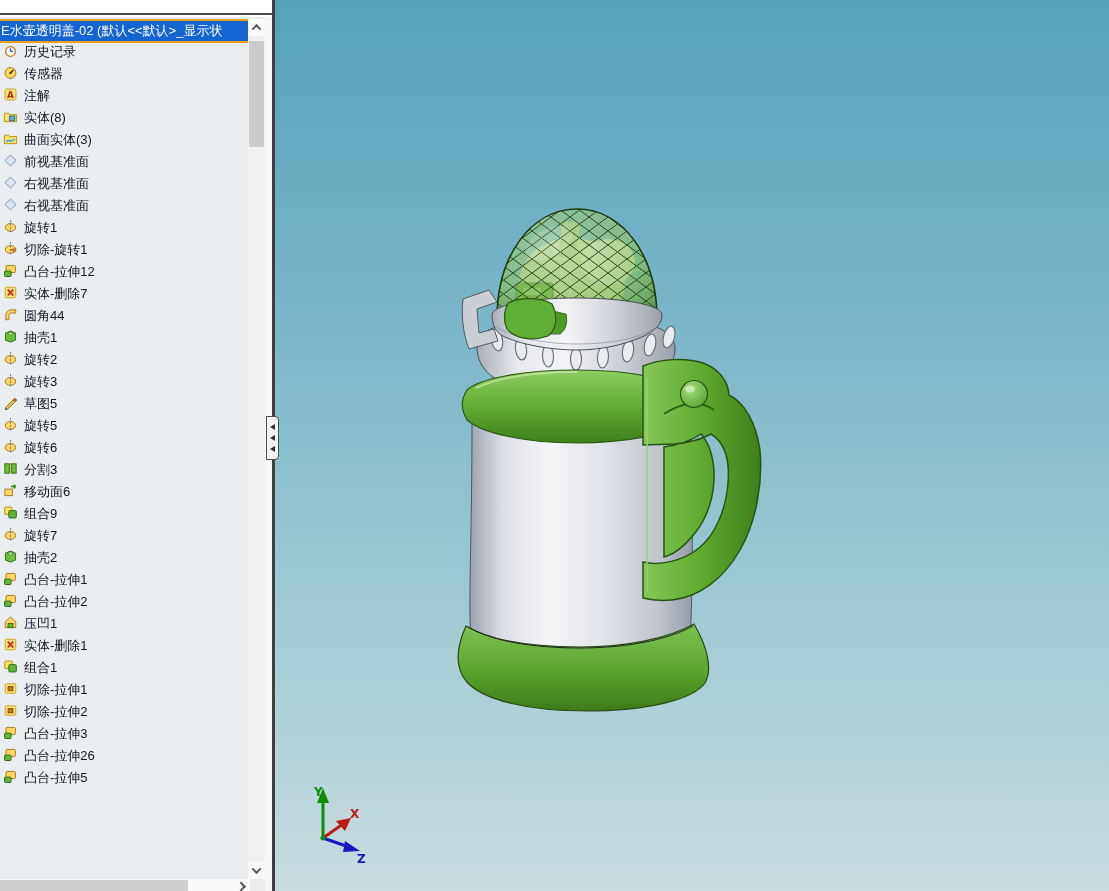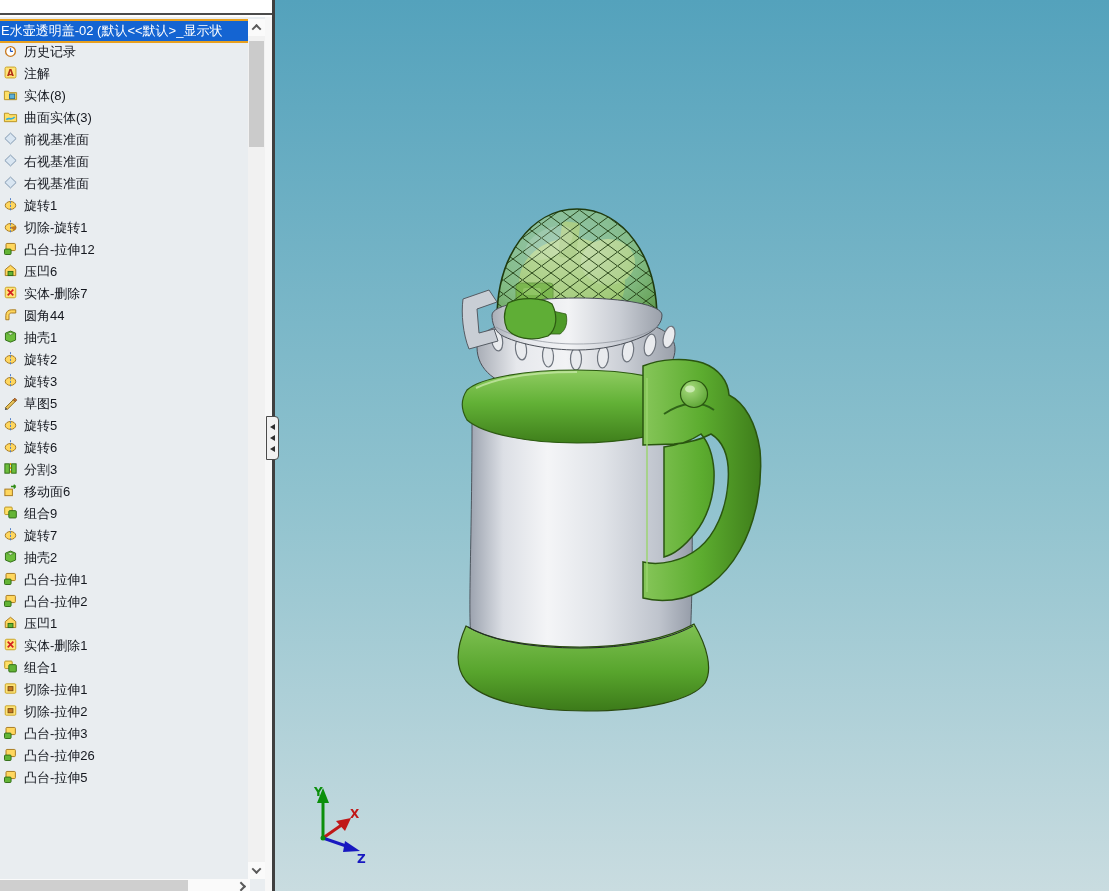--- a/index.html
+++ b/index.html
@@ -190,20 +190,30 @@
             <svg viewBox="0 0 16 16" xmlns="http://www.w3.org/2000/svg">
               <circle cx="8" cy="9" r="5.2" fill="#FFFFFF" stroke="#C8791E" stroke-width="1.4"></circle>
               <path d="M8 9 L8 5.6 M8 9 L10.6 9" stroke="#1B55C0" stroke-width="1.3" fill="none"></path>
             </svg>
           </span>
           <span>历史记录</span>
         </div>
         <div class="tree-row">
           <span class="ticon">
             <svg viewBox="0 0 16 16" xmlns="http://www.w3.org/2000/svg">
+              <circle cx="8" cy="8.5" r="5.8" fill="#FFD957" stroke="#A5761C"></circle>
+              <path d="M8 8.5 L11.2 5.3" stroke="#333333" stroke-width="1.4"></path>
+              <circle cx="8" cy="8.5" r="1.3" fill="#444444"></circle>
+            </svg>
+          </span>
+          <span>传感器</span>
+        </div>
+        <div class="tree-row">
+          <span class="ticon">
+            <svg viewBox="0 0 16 16" xmlns="http://www.w3.org/2000/svg">
               <rect x="2.2" y="2.2" width="11.6" height="11.6" rx="1.5" fill="#FFE477" stroke="#C8A021"></rect>
               <text x="8" y="12" text-anchor="middle" font-size="9.5" font-weight="bold" fill="#B23016" font-family="DejaVu Sans, sans-serif">A</text>
             </svg>
           </span>
           <span>注解</span>
         </div>
         <div class="tree-row">
           <span class="ticon">
             <svg viewBox="0 0 16 16" xmlns="http://www.w3.org/2000/svg">
               <path d="M1.5 4.5 L6 4.5 L7 6 L14.5 6 L14.5 13.5 L1.5 13.5 Z" fill="#FFE066" stroke="#B8911F"></path>
@@ -265,29 +275,20 @@
           <span>切除-旋转1</span>
         </div>
         <div class="tree-row">
           <span class="ticon">
             <svg viewBox="0 0 16 16" xmlns="http://www.w3.org/2000/svg">
               <rect x="3.2" y="2.6" width="10" height="7.6" rx="1" fill="#FFD75E" stroke="#A5761C"></rect>
               <rect x="1.6" y="8.6" width="7" height="5.8" rx="1" fill="#63B435" stroke="#2F6B14"></rect>
             </svg>
           </span>
           <span>凸台-拉伸12</span>
-        </div>
-        <div class="tree-row">
-          <span class="ticon">
-            <svg viewBox="0 0 16 16" xmlns="http://www.w3.org/2000/svg">
-              <path d="M2.4 13.4 L2.4 7 L8 2.4 L13.6 7 L13.6 13.4 Z" fill="#FFD75E" stroke="#A5761C"></path>
-              <rect x="5.4" y="9" width="5.2" height="4.4" fill="#63B435" stroke="#2F6B14"></rect>
-            </svg>
-          </span>
-          <span>压凹6</span>
         </div>
         <div class="tree-row">
           <span class="ticon">
             <svg viewBox="0 0 16 16" xmlns="http://www.w3.org/2000/svg">
               <rect x="2.4" y="2.4" width="11.2" height="11.2" rx="1.5" fill="#FFE477" stroke="#C8A021"></rect>
               <path d="M5 5 L11 11 M11 5 L5 11" stroke="#D42020" stroke-width="1.8"></path>
             </svg>
           </span>
           <span>实体-删除7</span>
         </div>

